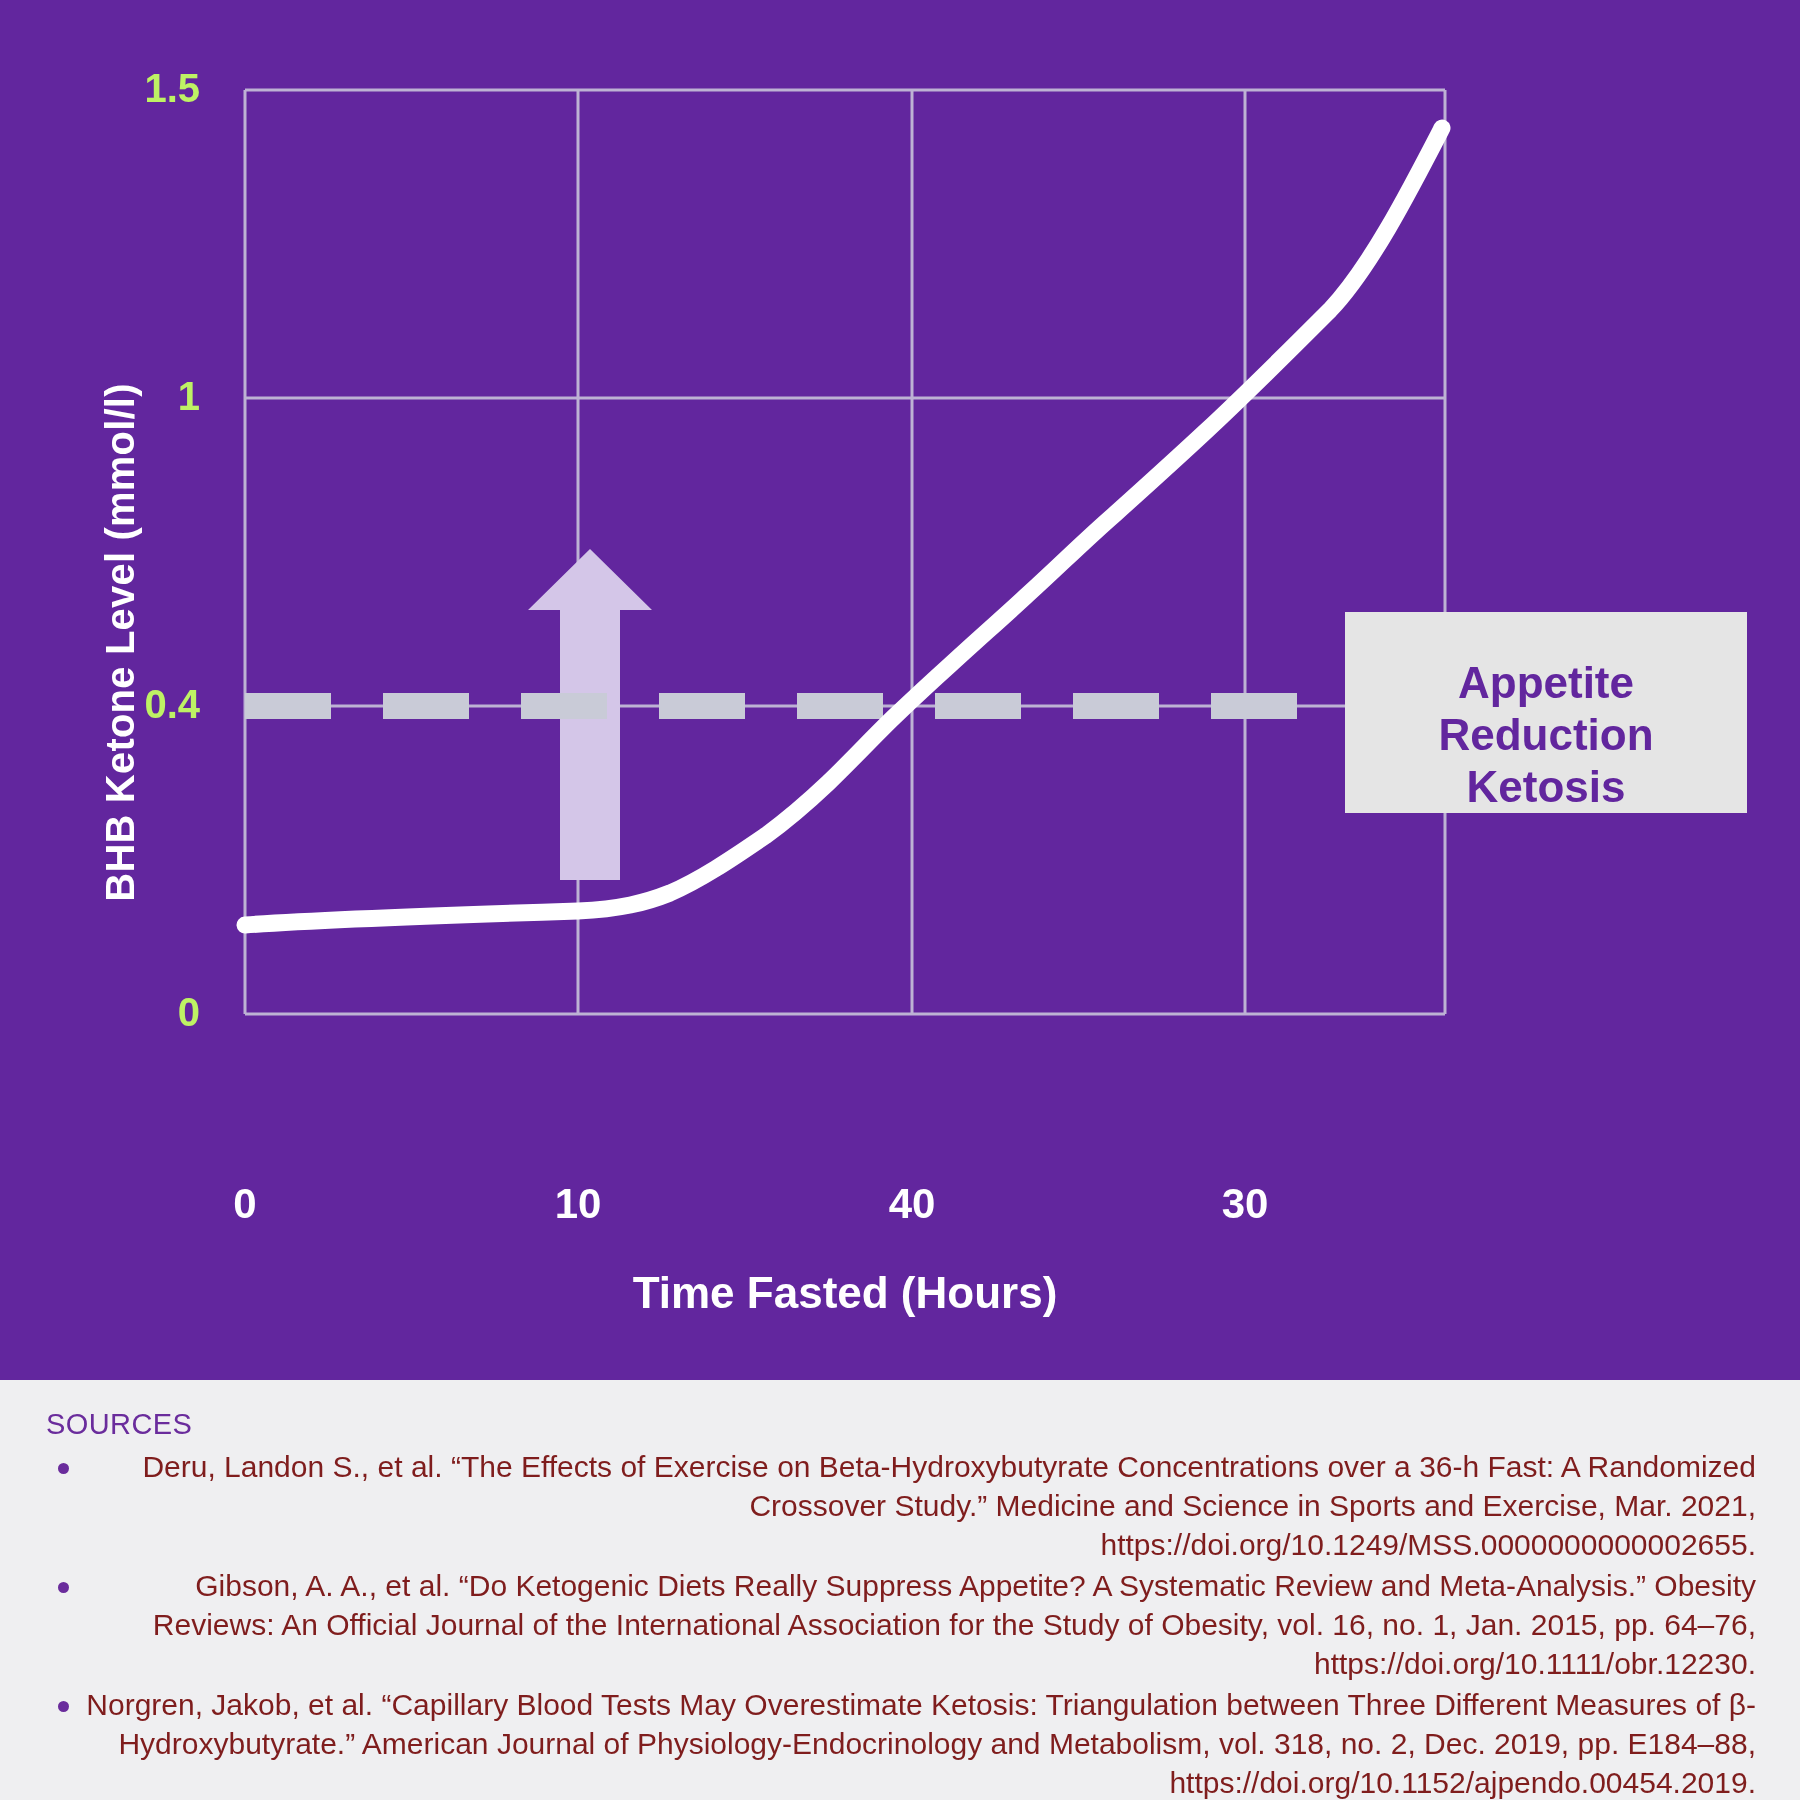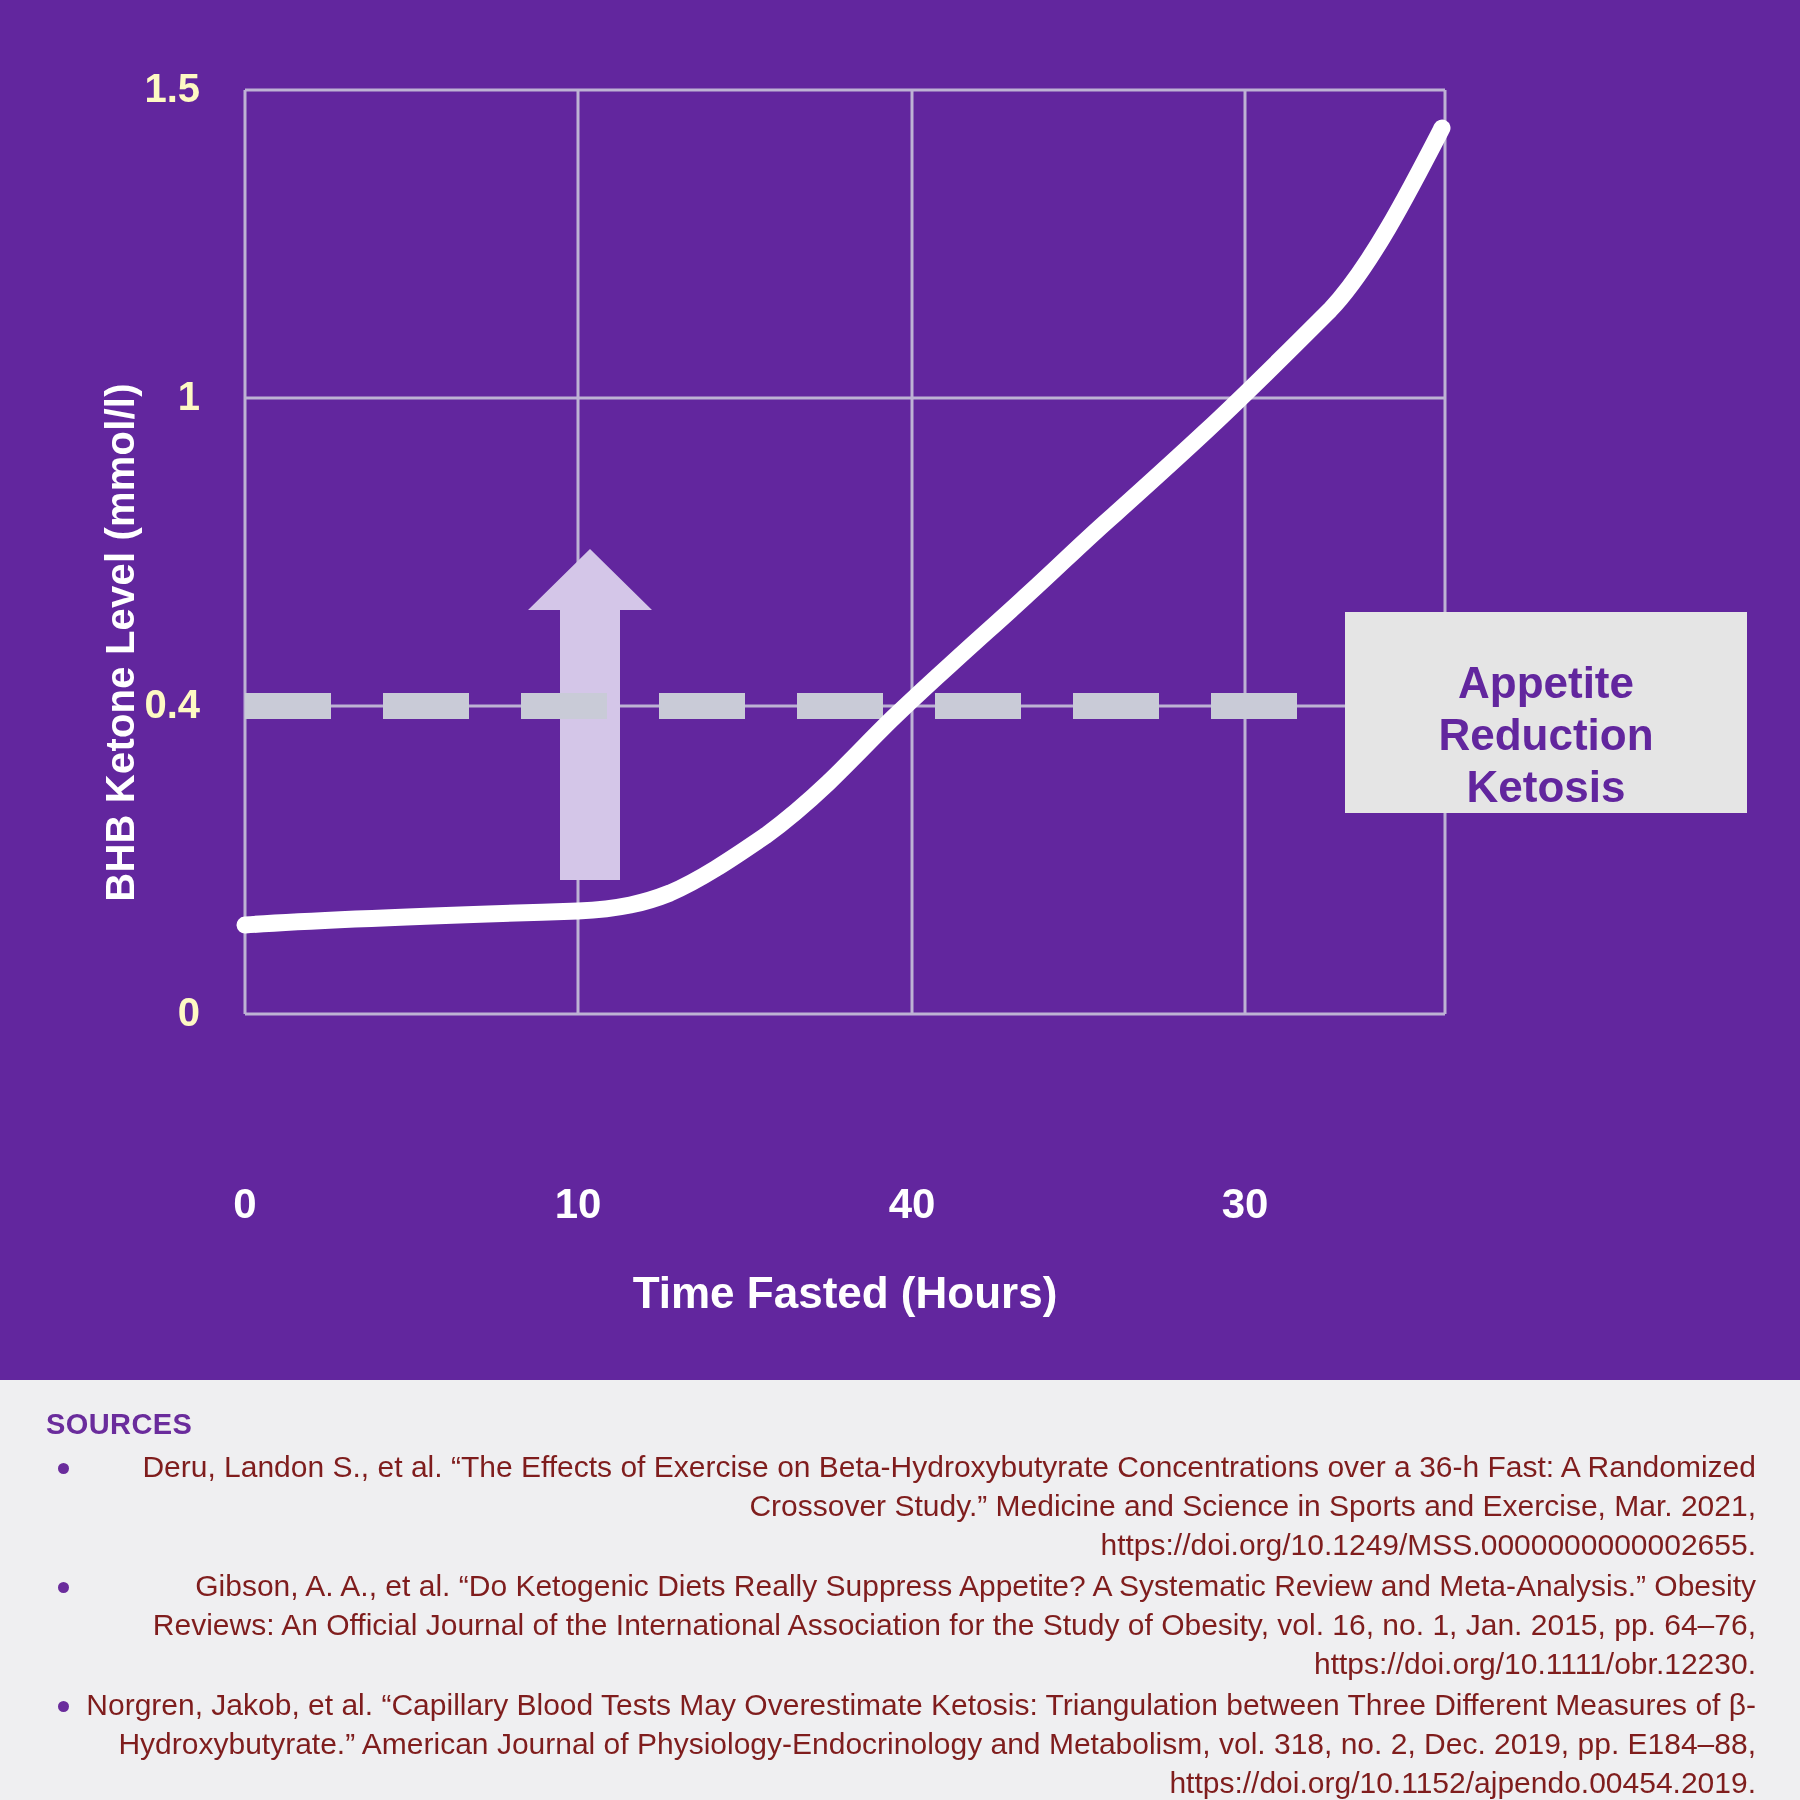--- a/index.html
+++ b/index.html
@@ -13,21 +13,21 @@
 
   
   .chart-panel{
     position:absolute;left:0;top:0;width:1800px;height:1380px;
     background:#62269E;
   }
   .plot-svg{position:absolute;left:0;top:0;width:1800px;height:1380px;}
 
   
   .ytick{
-    position:absolute;color:#fef9c3;font-weight:bold;font-size:40px;
+    position:absolute;color:#bef264;font-weight:bold;font-size:40px;
     text-align:right;width:140px;
   }
   .xtick{
     position:absolute;color:#ffffff;font-weight:bold;font-size:42px;
     text-align:center;width:120px;
   }
   .ylabel{
     position:absolute;left:-160px;top:620px;width:560px;
     transform:rotate(-90deg);
     color:#ffffff;font-weight:bold;font-size:40px;text-align:center;
@@ -61,21 +61,21 @@
     text-align:center;white-space:pre-line;
   }
 
   
   .sources{
     position:absolute;left:0;top:1380px;width:1800px;height:420px;
     background:#efeff1;
     box-sizing:border-box;padding:28px 44px 0 44px;
   }
   .sources-title{
-    color:#6A2C9C;font-weight:bold;font-size:29px;letter-spacing:.4px;
+    color:#6A2C9C;font-weight:normal;font-size:29px;letter-spacing:.4px;
     margin:0 0 6px 2px;
   }
   .src-list{list-style:none;margin:0;padding:0;}
   .src-item{
     position:relative;color:#7f1d1d;font-size:30px;line-height:1.30;
     padding-left:42px;margin-bottom:2px;text-align:right;
   }
   .src-bullet{
     position:absolute;left:14px;top:.52em;width:11px;height:11px;
     border-radius:50%;background:#6A2C9C;

